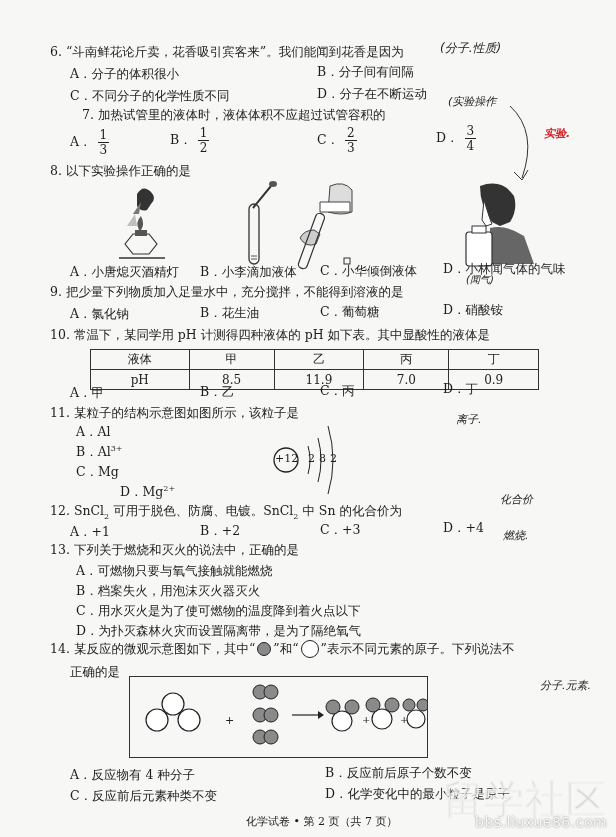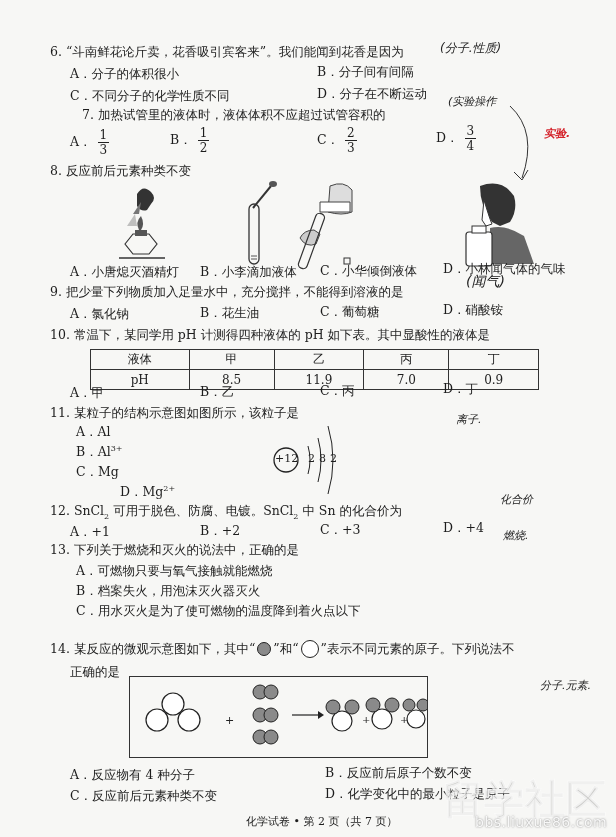--- a/index.html
+++ b/index.html
@@ -65,21 +65,21 @@
   </div>
   <div class="abs opt" style="left:436px; top:124px;">
     <span>D．</span><span class="frac">
         <span class="num">3</span>
         <span>4</span>
       </span>
   </div>
 
   <div class="abs q" style="left:50px; top:163px;">
     <span>8.</span>
-    <span>反应前后元素种类不变</span>
+    <span>以下实验操作正确的是</span>
   </div>
 
   <svg class="abs" style="left:115px; top:184px;" width="60" height="80">
     <path d="M22 10 q6 -10 14 -2 q6 6 0 12 l-4 6 q-6 2 -10 -4 z" fill="#333"></path>
     <path d="M26 18 l-8 12 l6 0 z" fill="#777"></path>
     <path d="M20 30 l-8 12 l10 0 z" fill="#999" opacity="0.6"></path>
     <path d="M10 60 l8 -10 l16 0 l8 10 l-8 10 l-16 0 z" fill="none" stroke="#333" stroke-width="1.2"></path>
     <rect x="20" y="46" width="12" height="6" fill="#555"></rect>
     <path d="M24 46 q-4 -8 2 -14 q4 8 0 14" fill="#555"></path>
     <line x1="4" y1="74" x2="50" y2="74" stroke="#333" stroke-width="1.5"></line>
@@ -181,20 +181,21 @@
   <div class="abs opt" style="left:320px; top:522px;">C．+3</div>
   <div class="abs opt" style="left:443px; top:520px;">D．+4</div>
 
   <div class="abs q" style="left:50px; top:542px;">
     <span>13.</span>
     <span>下列关于燃烧和灭火的说法中，正确的是</span>
   </div>
   <div class="abs opt" style="left:76px; top:583px;">B．档案失火，用泡沫灭火器灭火</div>
   <div class="abs opt" style="left:76px; top:563px;">A．可燃物只要与氧气接触就能燃烧</div>
   <div class="abs opt" style="left:76px; top:603px;">C．用水灭火是为了使可燃物的温度降到着火点以下</div>
+  <div class="abs opt" style="left:76px; top:623px;">D．为扑灭森林火灾而设置隔离带，是为了隔绝氧气</div>
 
   <div class="abs q" style="left:50px; top:640px;">
     <span>14.</span>
     <span>某反应的微观示意图如下，其中“</span><span style="display:inline-block;width:12px;height:12px;border-radius:50%;background:#8a8a8a;border:1px solid #222;vertical-align:middle;margin:0 2px;"></span><span>”和“</span><span style="display:inline-block;width:16px;height:16px;border-radius:50%;background:#fff;border:1.3px solid #222;vertical-align:middle;margin:0 2px;"></span><span>”表示不同元素的原子。下列说法不</span>
   </div>
   <div class="abs q" style="left:70px; top:664px;">正确的是</div>
 
   <div class="box14">
     <svg width="297" height="80">
 
@@ -245,21 +246,21 @@
 
   <div class="abs footer" style="left:246px; top:814px;">化学试卷 • 第 2 页（共 7 页）</div>
 
   <div class="abs hand" style="left:440px; top:40px; font-size:12px;">(分子.性质)</div>
   <div class="abs hand" style="left:448px; top:94px;">(实验操作</div>
   <div class="abs hand hand-red" style="left:544px; top:126px; font-weight:bold;">实验.</div>
   <svg class="abs" style="left:506px; top:104px;" width="36" height="80">
     <path d="M4 2 q28 26 12 72" fill="none" stroke="#333" stroke-width="1"></path>
     <path d="M8 68 l8 8 l6 -10" fill="none" stroke="#333" stroke-width="1"></path>
   </svg>
-  <div class="abs hand" style="left:466px; top:273px; font-size:14px;text-align:center;">(闻气)</div>
+  <div class="abs hand" style="left:466px; top:273px; font-size:10px;text-align:center;">(闻气)</div>
   <div class="abs hand" style="left:456px; top:412px;">离子.</div>
   <div class="abs hand" style="left:500px; top:492px;">化合价</div>
   <div class="abs hand" style="left:503px; top:528px;">燃烧.</div>
   <div class="abs hand" style="left:540px; top:678px;">分子.元素.</div>
 
   <div class="watermark">
     <div class="wm-big">留学社区</div>
     <div class="wm-small">bbs.liuxue86.com</div>
   </div>
 

